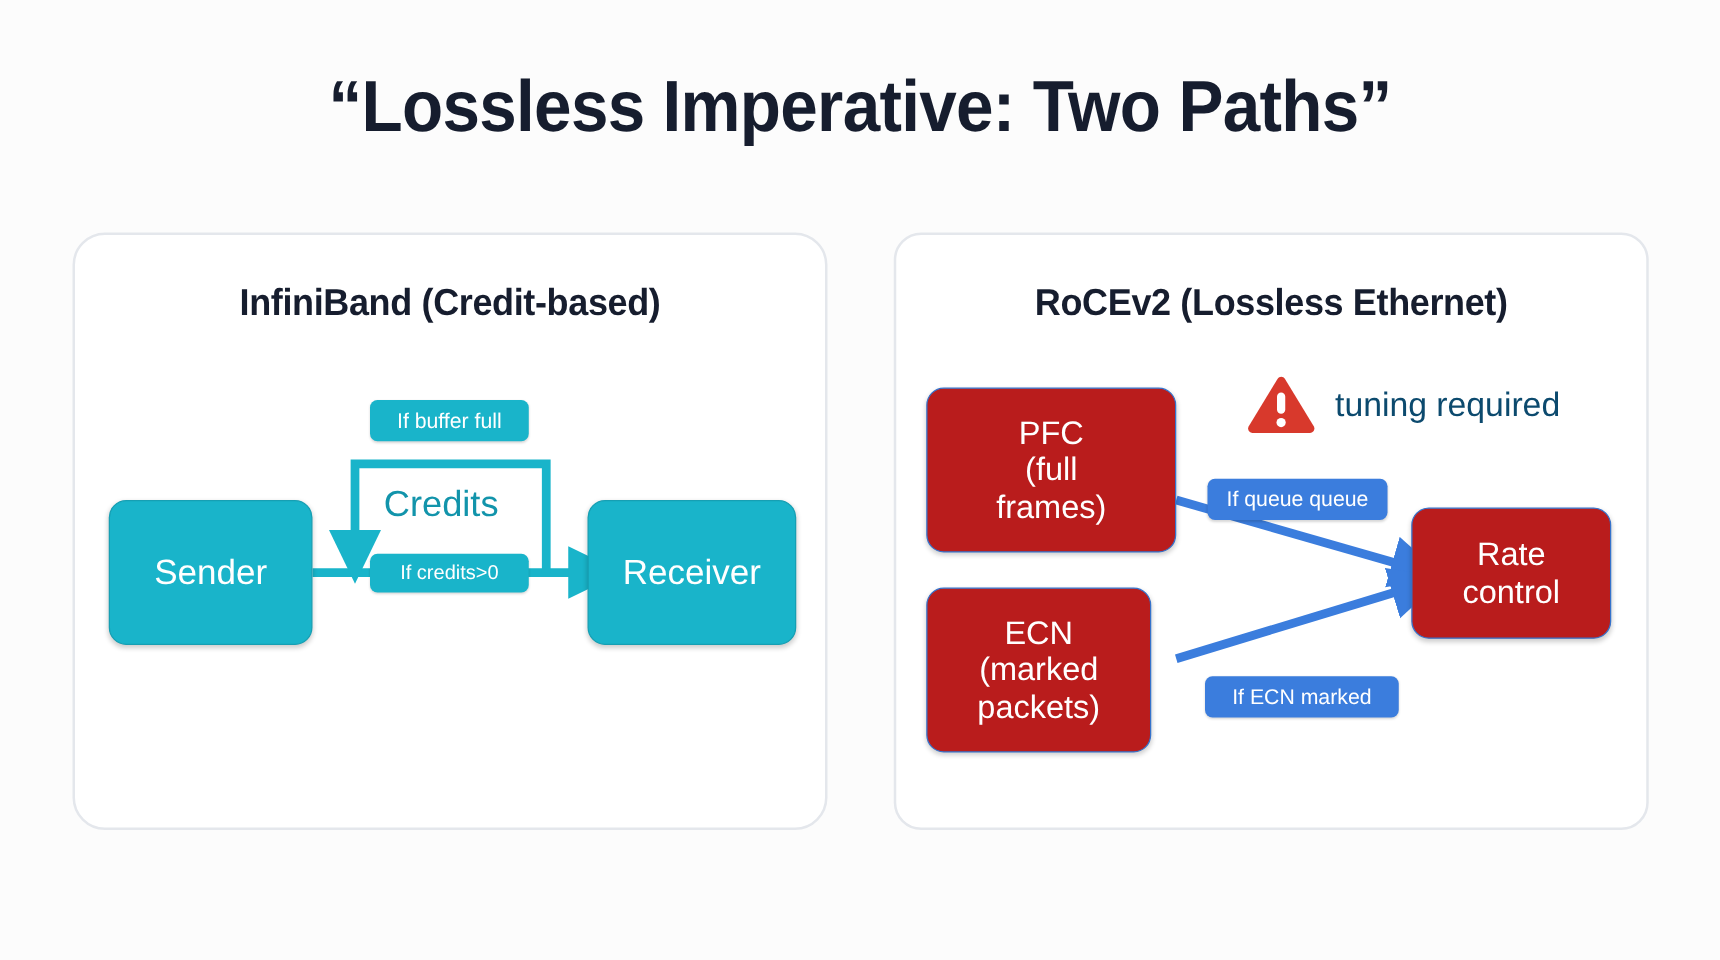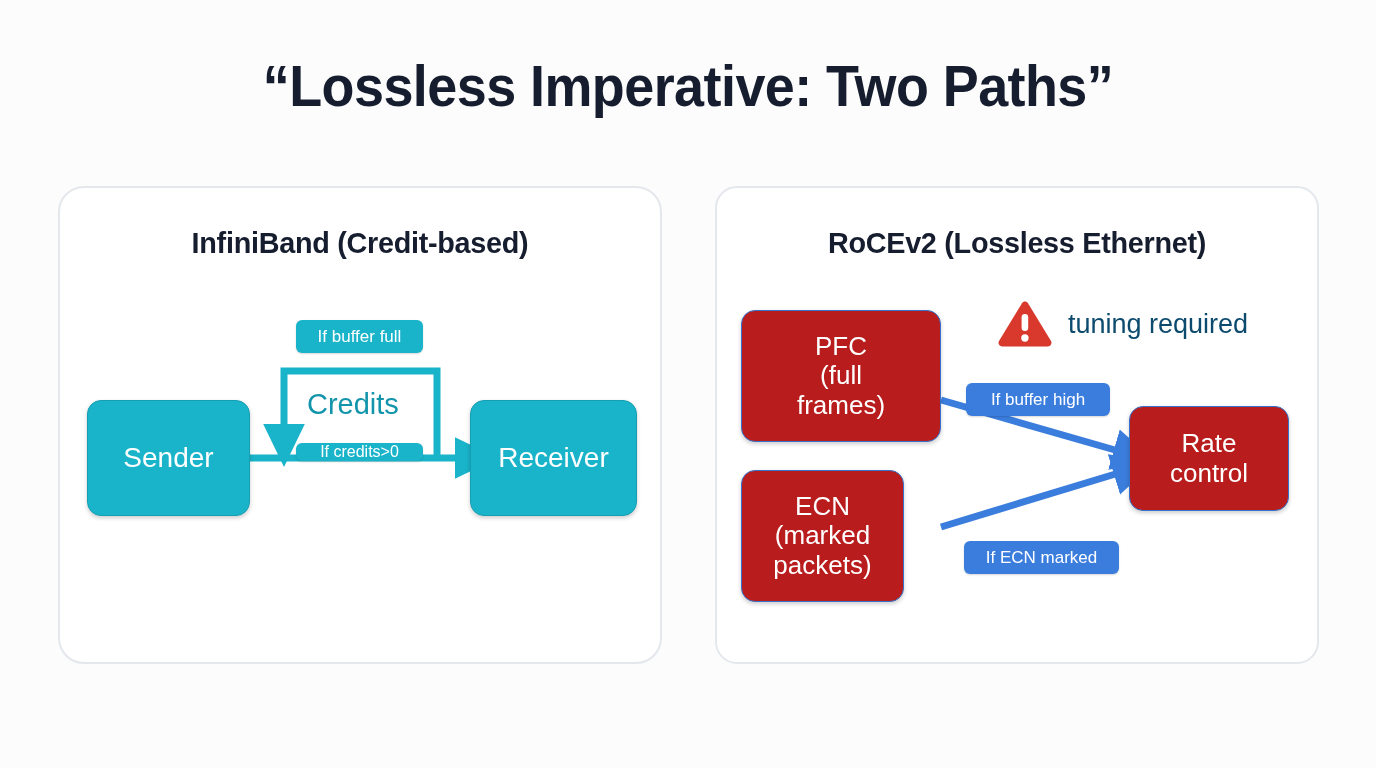--- a/index.html
+++ b/index.html
@@ -80,41 +80,41 @@
   .node.teal { background: #19b4ca; border: 1px solid #169fb3; }
   .node.blue { background: #b91c1c; border: 1px solid #3573cc; }
   .node .line { display: block; }
 
   
   #node-sender   { left: 87px;  top: 400px; width: 163px; height: 116px; font-size: 28px; }
   #node-receiver { left: 470px; top: 400px; width: 167px; height: 116px; font-size: 28px; }
 
   
   #node-pfc  { left: 741px;  top: 310px; width: 200px; height: 132px; font-size: 26px; }
-  #node-ecn  { left: 741px;  top: 470px; width: 163px; height: 132px; font-size: 26px; }
+  #node-ecn  { left: 741px;  top: 470px; width: 180px; height: 132px; font-size: 26px; }
   #node-rate { left: 1129px; top: 406px; width: 160px; height: 105px; font-size: 26px; }
 
   
   .pill {
     position: absolute;
     box-sizing: border-box;
     border-radius: 6px;
     color: #ffffff;
     display: flex;
     align-items: center;
     justify-content: center;
     white-space: nowrap;
     z-index: 6;
     box-shadow: 0 1px 2px rgba(0,0,0,0.16);
   }
   .pill.teal { background: #19b4ca; }
   .pill.blue { background: #3b7ddd; }
 
   #pill-buffer  { left: 296px; top: 320px; width: 127px; height: 33px; font-size: 17px; }
-  #pill-credits { left: 296px; top: 443px; width: 127px; height: 18px; font-size: 16px; }
+  #pill-credits { left: 296px; top: 443px; width: 127px; height: 31px; font-size: 16px; }
   #pill-queue   { left: 966px; top: 383px; width: 144px; height: 33px; font-size: 17px; }
   #pill-ecn     { left: 964px; top: 541px; width: 155px; height: 33px; font-size: 17px; }
 
   
   .edge-text {
     position: absolute;
     z-index: 5;
     white-space: nowrap;
   }
   #text-credits {
@@ -226,20 +226,20 @@
     <span class="line">(marked</span>
     <span class="line">packets)</span>
   </div>
 
   <div class="node blue" id="node-rate">
     <span class="line">Rate</span>
     <span class="line">control</span>
   </div>
 
   <div class="pill blue" id="pill-queue">
-    <span>If buffer high</span>
+    <span>If queue queue</span>
   </div>
 
   <div class="pill blue" id="pill-ecn">
     <span>If ECN marked</span>
   </div>
 
 </div>
 
 </body></html>

